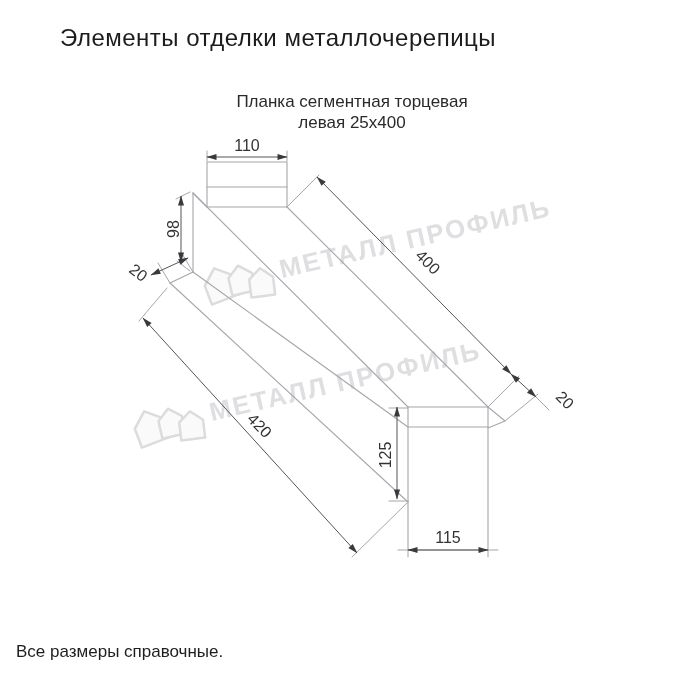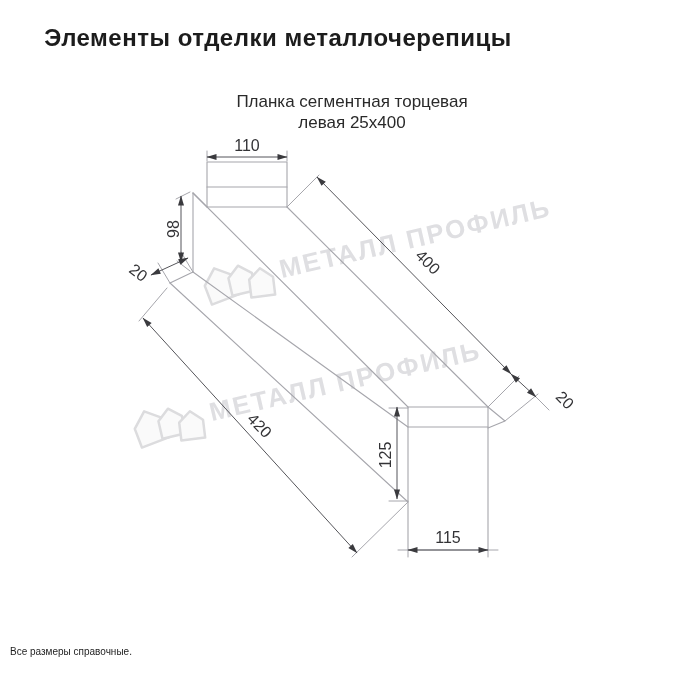--- a/index.html
+++ b/index.html
@@ -2,29 +2,29 @@
 <html><head>
 <meta charset="utf-8">
 <style>
   html,body{margin:0;padding:0;}
   body{
     width:700px;height:700px;background:#ffffff;position:relative;overflow:hidden;
     font-family:"Liberation Sans","DejaVu Sans",sans-serif;
   }
   .title{
     position:absolute;top:24px;left:0;width:556px;text-align:center;
-    font-size:24px;color:#1c1c1c;letter-spacing:0.5px;font-weight:bold;
+    font-size:24px;color:#1c1c1c;letter-spacing:0.5px;
   }
   .subtitle{
     position:absolute;top:91px;left:0;width:704px;text-align:center;
     font-size:17px;color:#2a2a2a;line-height:21px;
   }
   .footer{
-    position:absolute;left:10px;top:643px;width:660px;
-    font-size:10px;color:#1e1e1e;line-height:17px;
+    position:absolute;left:16px;top:643px;width:660px;
+    font-size:17px;color:#1e1e1e;line-height:17px;
   }
   svg{position:absolute;left:0;top:0;}
   .wm-text{
     font-size:26px;font-weight:bold;letter-spacing:2px;fill:#dfdfe2;
   }
   .dim-text{font-size:16px;fill:#333336;}
 </style>
 </head>
 <body>
 

